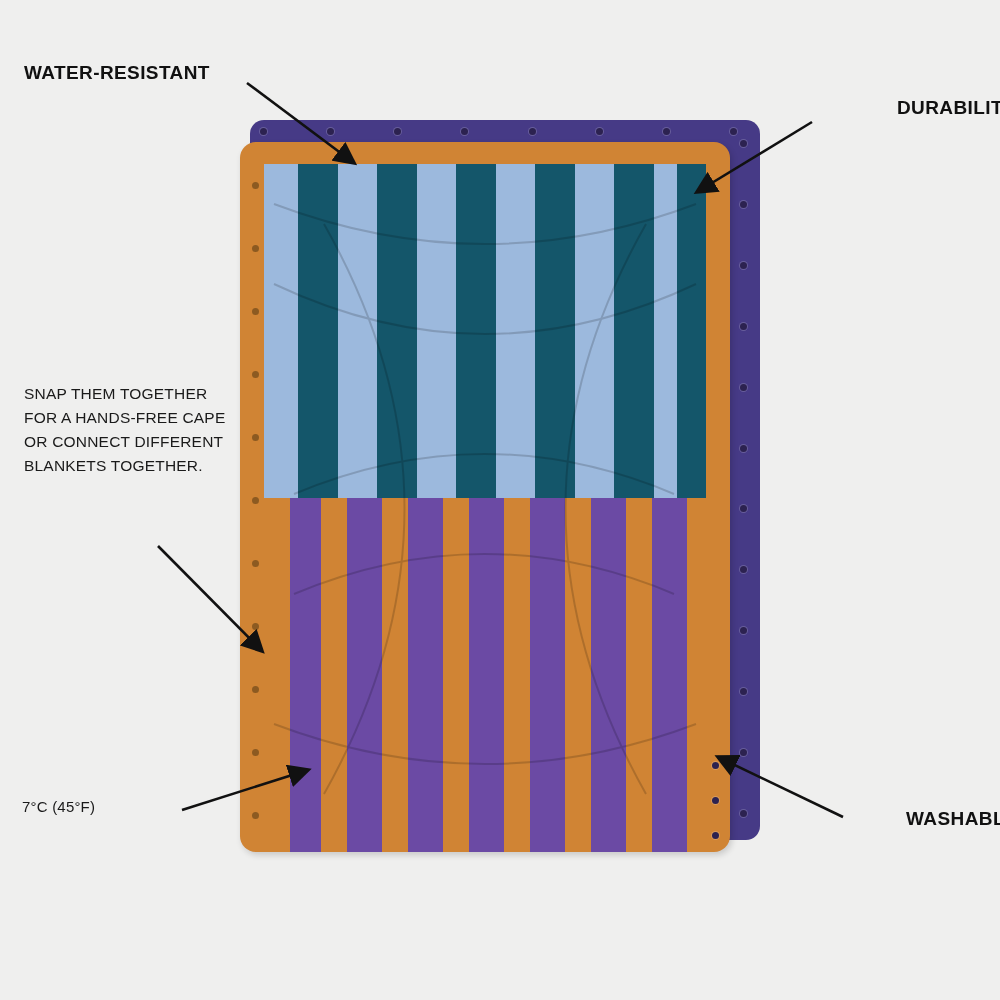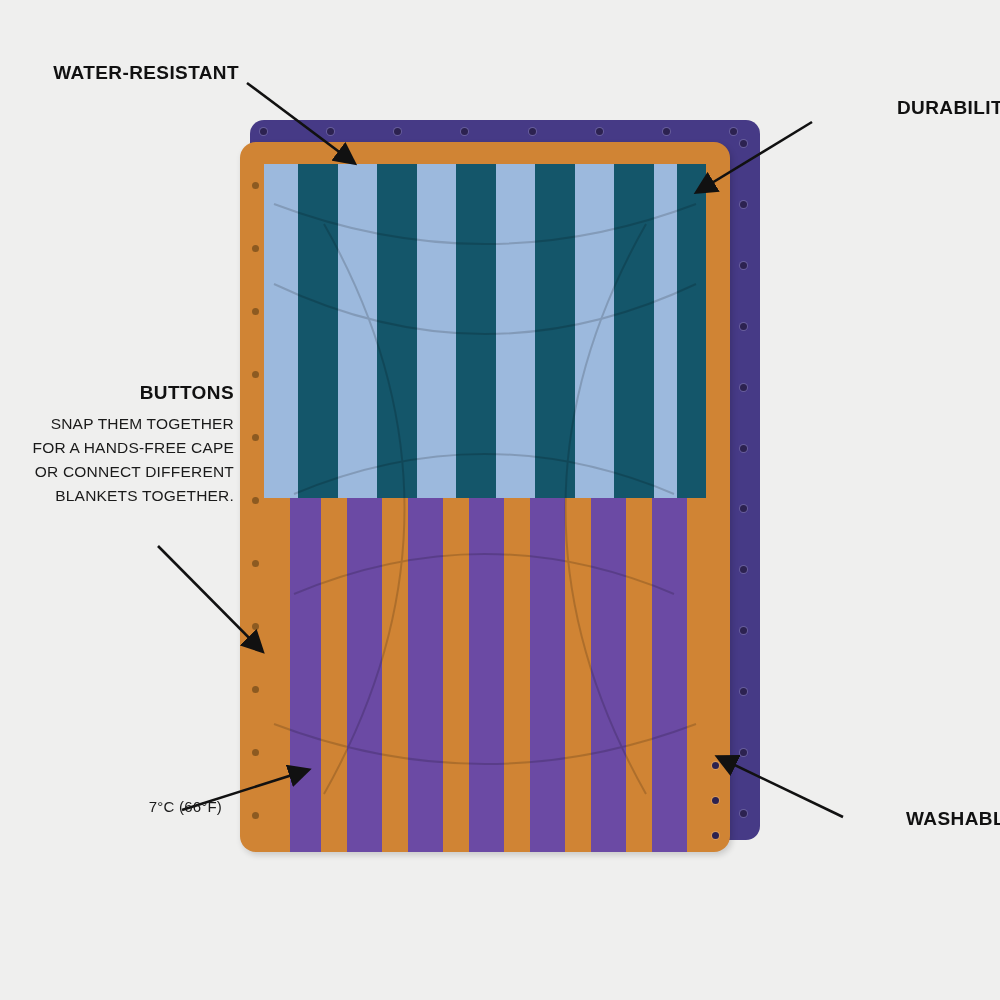--- a/index.html
+++ b/index.html
@@ -142,21 +142,21 @@
   }
   .callout p {
     margin: 0;
     font-size: 15.5px;
     line-height: 1.55;
     color: #1a1a1a;
     text-transform: uppercase;
     letter-spacing: 0.2px;
   }
   .callout.right { text-align: right; margin-left: 36px; }
-  .callout.left { text-align: right; }
+  .callout.left { text-align: left; }
 
   #co-water { left: 24px; top: 62px; width: 215px; }
   #co-buttons { left: 24px; top: 382px; width: 210px; }
   #co-comfort { left: 22px; top: 795px; width: 200px; }
   #co-comfort p { text-transform: none; font-size: 15px; }
   #co-durability { left: 760px; top: 97px; width: 220px; }
   #co-washable { left: 732px; top: 808px; width: 250px; }
 
   
   #arrows {
@@ -266,26 +266,25 @@
       <line x1="182" y1="810" x2="308" y2="770"></line>
       <line x1="843" y1="817" x2="718" y2="757"></line>
     </g>
   </svg>
 
   <div class="callout left" id="co-water">
     <h3>WATER-RESISTANT</h3>
   </div>
 
   <div class="callout left" id="co-buttons">
-    <h3>BUTTONS</h3>
     <p>SNAP THEM TOGETHER FOR A HANDS-FREE CAPE OR CONNECT DIFFERENT BLANKETS TOGETHER.</p>
   </div>
 
   <div class="callout left" id="co-comfort">
-    <p>7°C (66°F)</p>
+    <p>7°C (45°F)</p>
   </div>
 
   <div class="callout right" id="co-durability">
     <h3>DURABILITY</h3>
   </div>
 
   <div class="callout right" id="co-washable">
     <h3>WASHABLE</h3>
   </div>
 

